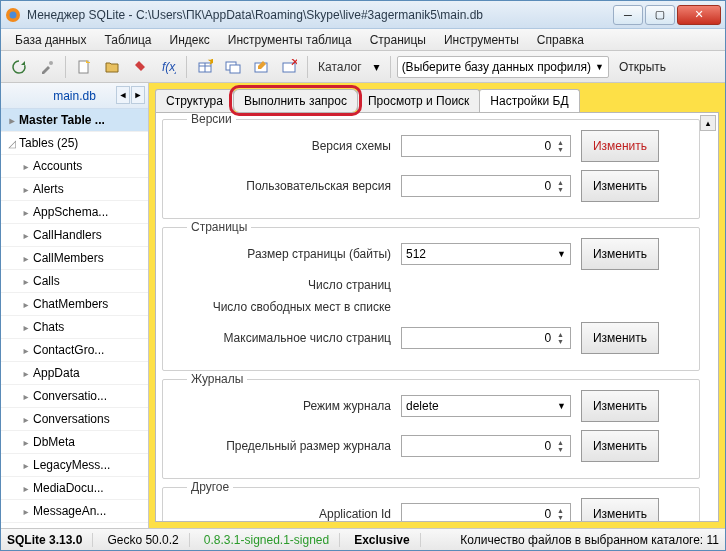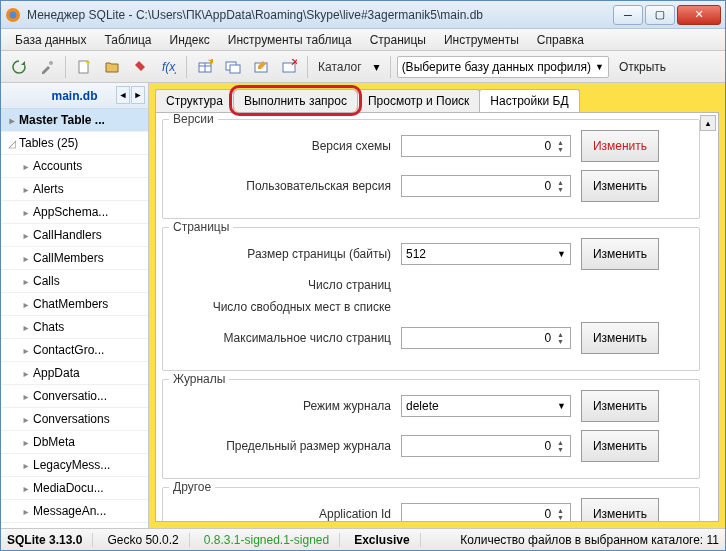--- a/index.html
+++ b/index.html
@@ -26,39 +26,39 @@
 .tb-dd { border: 1px solid #bbb; background: #fff; height: 22px; display: inline-flex; align-items: center; padding: 0 4px; gap: 4px; border-radius: 2px; cursor: pointer; }
 .tb-dd .chev { font-size: 9px; }
 .tb-open { color: #222; padding: 0 6px; cursor: pointer; }
 
 
 .body-split { flex: 1; display: flex; min-height: 0; }
 
 
 .sidebar { width: 148px; border-right: 1px solid #c8c8c8; display: flex; flex-direction: column; background: #fff; }
 .sb-header { background: linear-gradient(#f4f7fb,#e2ecf6); border-bottom: 1px solid #cdddee; height: 26px; display: flex; align-items: center; justify-content: center; position: relative; }
-.sb-title { color: #0044aa; font-weight: bold; }
+.sb-title { color: #0044aa; font-weight: normal; }
 .sb-nav { position: absolute; right: 3px; top: 3px; display: flex; gap: 1px; }
 .sb-nav-btn { width: 14px; height: 18px; border: 1px solid #bcd; background: #eef4fb; font-size: 9px; display: flex; align-items: center; justify-content: center; cursor: pointer; }
 .tree { flex: 1; overflow: hidden; font-size: 12px; }
 .tree-row { padding: 4px 2px 4px 6px; display: flex; align-items: center; gap: 2px; border-bottom: 1px solid #f0f0f0; cursor: pointer; white-space: nowrap; overflow: hidden; text-overflow: ellipsis; }
 .tree-row.selected { background: #cfe4f6; font-weight: bold; }
 .tw { color: #888; width: 10px; display: inline-block; text-align: center; font-size: 10px; }
 .tree-row.indent { padding-left: 20px; }
 
 
 .content { flex: 1; display: flex; flex-direction: column; background: #fde047; }
 .tabs { display: flex; padding: 6px 6px 0 6px; gap: 0; }
 .tab { padding: 4px 10px; border: 1px solid #b8b8b8; border-bottom: none; background: #f0f0f0; margin-right: -1px; border-radius: 3px 3px 0 0; cursor: pointer; position: relative; }
 .tab.active { background: #fff; color: #000; z-index: 2; }
 .tab.highlight { outline: 3px solid #d02030; outline-offset: 1px; border-radius: 6px; z-index: 3; }
 .tabpanel { flex: 1; border: 1px solid #b8b8b8; margin: 0 6px 6px 6px; background: #fff; overflow-y: auto; padding: 6px 18px 6px 6px; position: relative; }
 .scroll-up { position: absolute; right: 2px; top: 2px; width: 16px; height: 16px; border: 1px solid #bbb; background: #eee; font-size: 9px; display:flex;align-items:center;justify-content:center; }
 .group { border: 1px solid #d0d0d0; border-radius: 2px; margin-bottom: 8px; padding: 10px 8px 8px 8px; position: relative; }
-.group-title { position: absolute; top: -8px; left: 6px; background: #fff; padding: 0 4px; color: #404040; }
+.group-title { position: absolute; top: -8px; left: 24px; background: #fff; padding: 0 4px; color: #404040; }
 .row { display: flex; align-items: center; margin-bottom: 8px; gap: 10px; }
 .row-label { flex: 0 0 220px; text-align: right; color: #303030; }
 .row-input { flex: 0 0 170px; }
 .spin, .combo { width: 170px; height: 22px; border: 1px solid #a8a8a8; background: #fff; display: flex; align-items: center; padding: 0 4px; }
 .spin input, .combo span.val { border: none; outline: none; width: 100%; text-align: right; font-size: 12px; }
 .combo span.val { text-align: left; }
 .spin .arrows { display: flex; flex-direction: column; width: 12px; margin-left: 4px; }
 .spin .arrows span { font-size: 7px; line-height: 7px; text-align: center; color: #555; cursor: pointer; }
 .combo .chev { font-size: 9px; margin-left: 4px; }
 .btn { width: 78px; height: 32px; border: 1px solid #9a9a9a; border-radius: 0; background: linear-gradient(#f8f8f8,#e4e4e4); cursor: pointer; }

